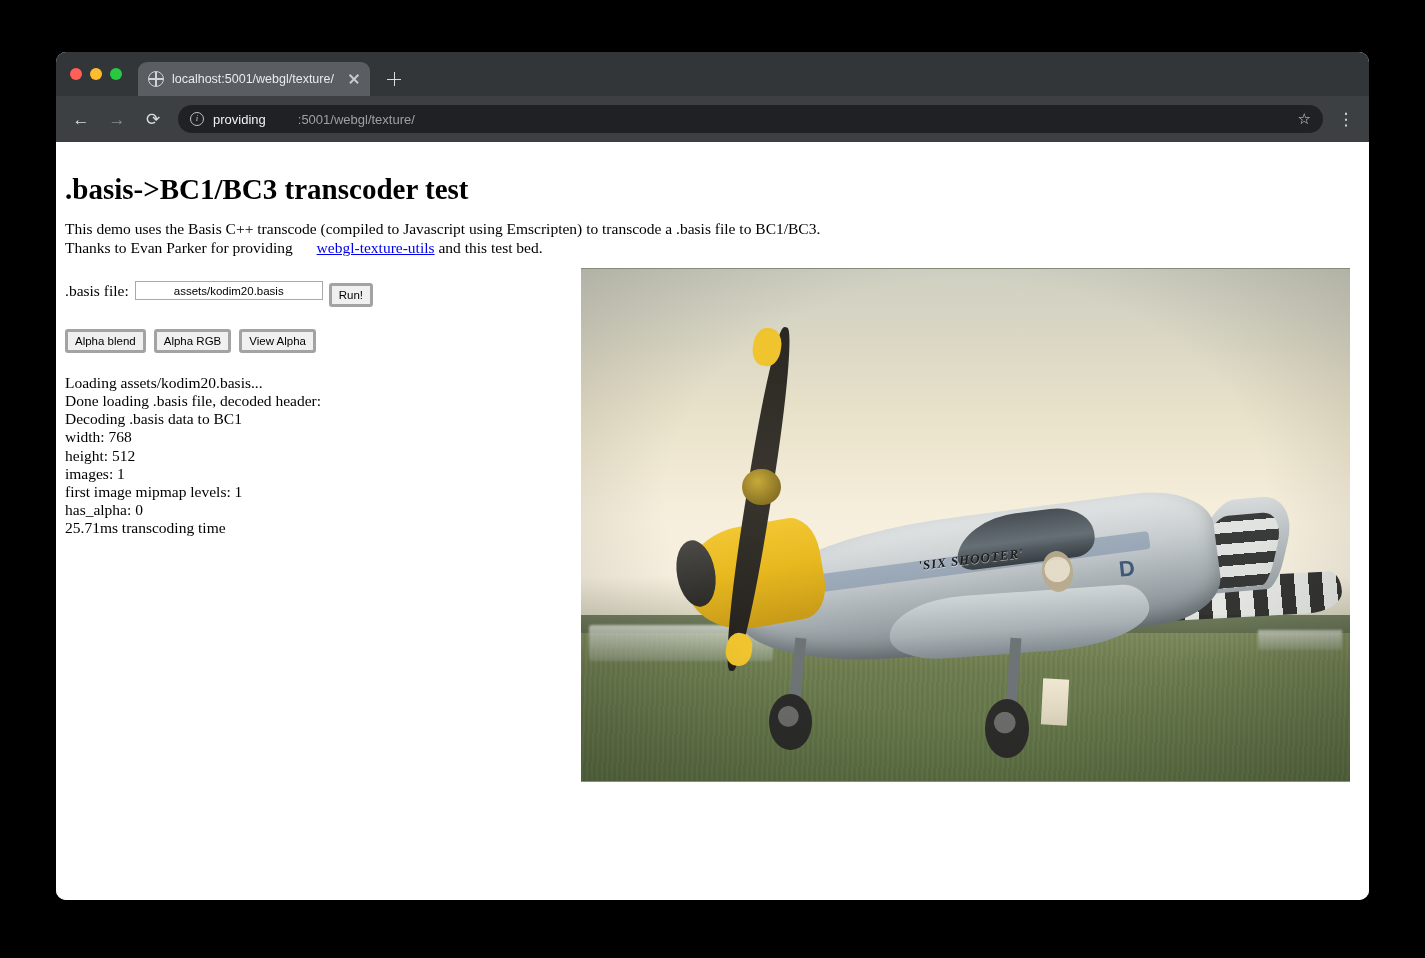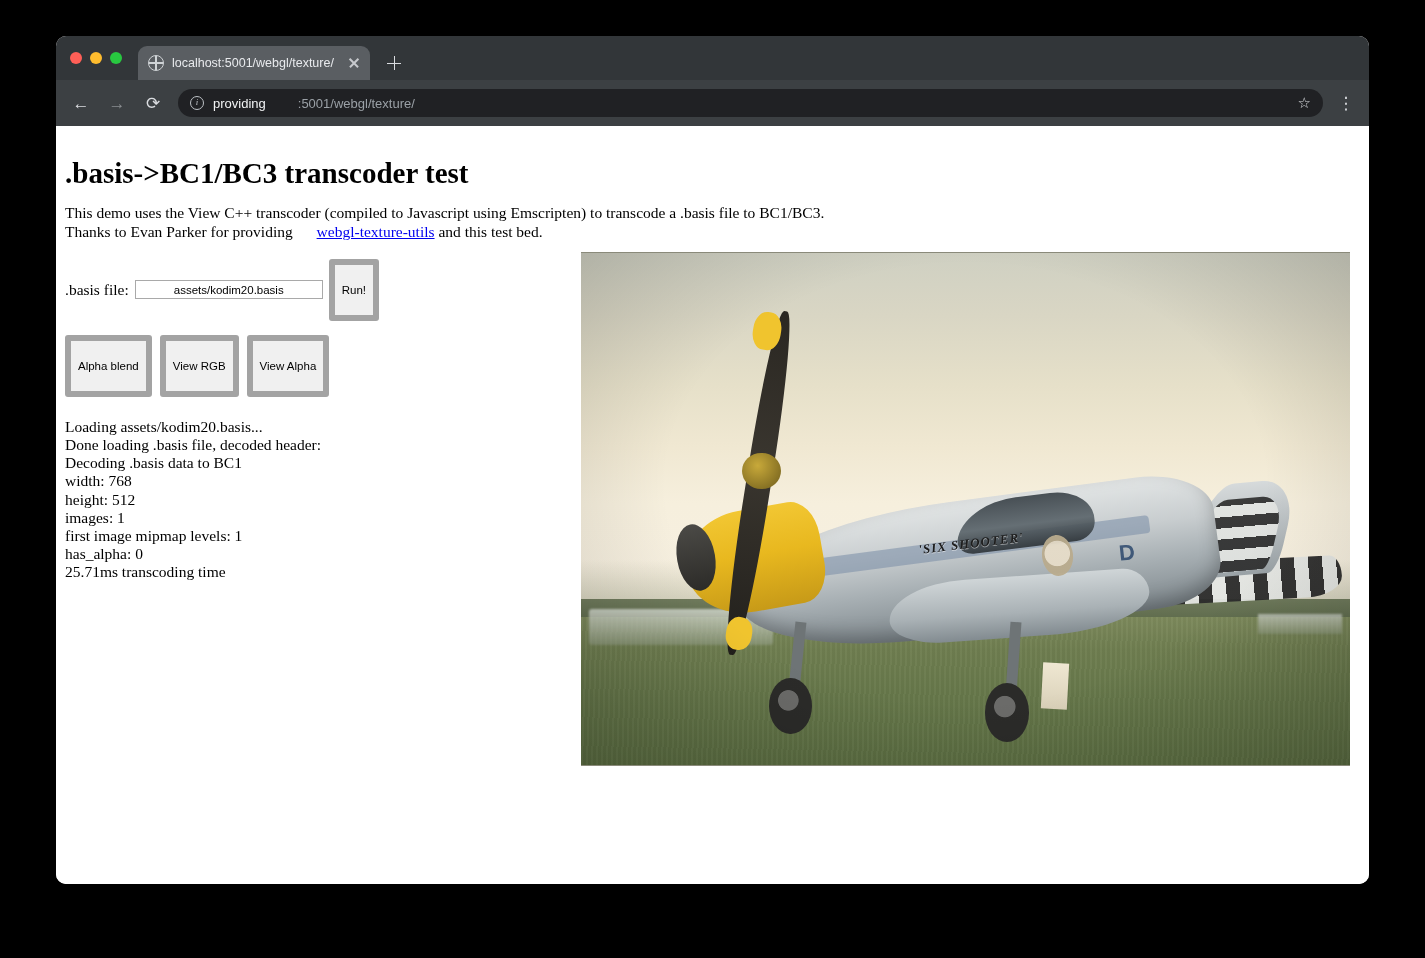--- a/index.html
+++ b/index.html
@@ -6,21 +6,21 @@
   html, body {
     margin: 0; padding: 0;
     width: 1425px; height: 958px;
     background: #000;
     font-family: "Liberation Sans", sans-serif;
     overflow: hidden;
   }
 
   .window {
     position: absolute;
-    left: 56px; top: 36px;
+    left: 56px; top: 52px;
     width: 1313px; height: 848px;
     background: #ffffff;
     border-radius: 10px;
     overflow: hidden;
     box-shadow: 0 10px 40px rgba(0,0,0,0.55);
   }
 
   
   .tabstrip {
     height: 44px;
@@ -193,25 +193,26 @@
     border: 1px solid #a9a9a9;
     padding: 1px 3px;
     background: #fff;
     color: #000;
     text-align: center;
   }
   .btn {
     font-family: "Liberation Sans", sans-serif;
     font-size: 11.5px;
     background: #f0f0f0;
-    border: 6px solid #a3a3a3;
+    border: 3px solid #a3a3a3;
     border-radius: 3px;
-    padding: 18px 7px;
+    padding: 2px 7px;
     color: #000;
     line-height: 14px;
+    margin-top: 8px;
   }
   .btn-row {
     margin: 14px 0 0 9px;
     display: flex;
     gap: 8px;
   }
 
   .log {
     margin: 21px 0 0 9px;
     font-size: 15.5px;
@@ -486,33 +487,33 @@
     </div>
 
     <div class="menu-icon">⋮</div>
   </div>
 
   <div class="page">
 
     <h1 class="page-title">.basis-&gt;BC1/BC3 transcoder test</h1>
 
     <div class="desc">
-      <div>This demo uses the View C++ transcoder (compiled to Javascript using Emscripten) to transcode a .basis file to BC1/BC3.</div>
+      <div>This demo uses the Basis C++ transcode (compiled to Javascript using Emscripten) to transcode a .basis file to BC1/BC3.</div>
       <div><span>Thanks to Evan Parker for providing </span><a href="#">webgl-texture-utils</a><span> and this test bed.</span></div>
     </div>
 
     <div class="file-row">
       <span>.basis file:</span>
       <input class="file-input" type="text" value="assets/kodim20.basis" style="">
       <button class="btn">Run!</button>
     </div>
 
     <div class="btn-row">
       <button class="btn">Alpha blend</button>
-      <button class="btn">View RGB</button>
+      <button class="btn">Alpha RGB</button>
       <button class="btn">View Alpha</button>
     </div>
 
     <div class="log">
       <div>Loading assets/kodim20.basis...</div>
       <div>Done loading .basis file, decoded header:</div>
       <div>Decoding .basis data to BC1</div>
       <div>width: 768</div>
       <div>height: 512</div>
       <div>images: 1</div>

